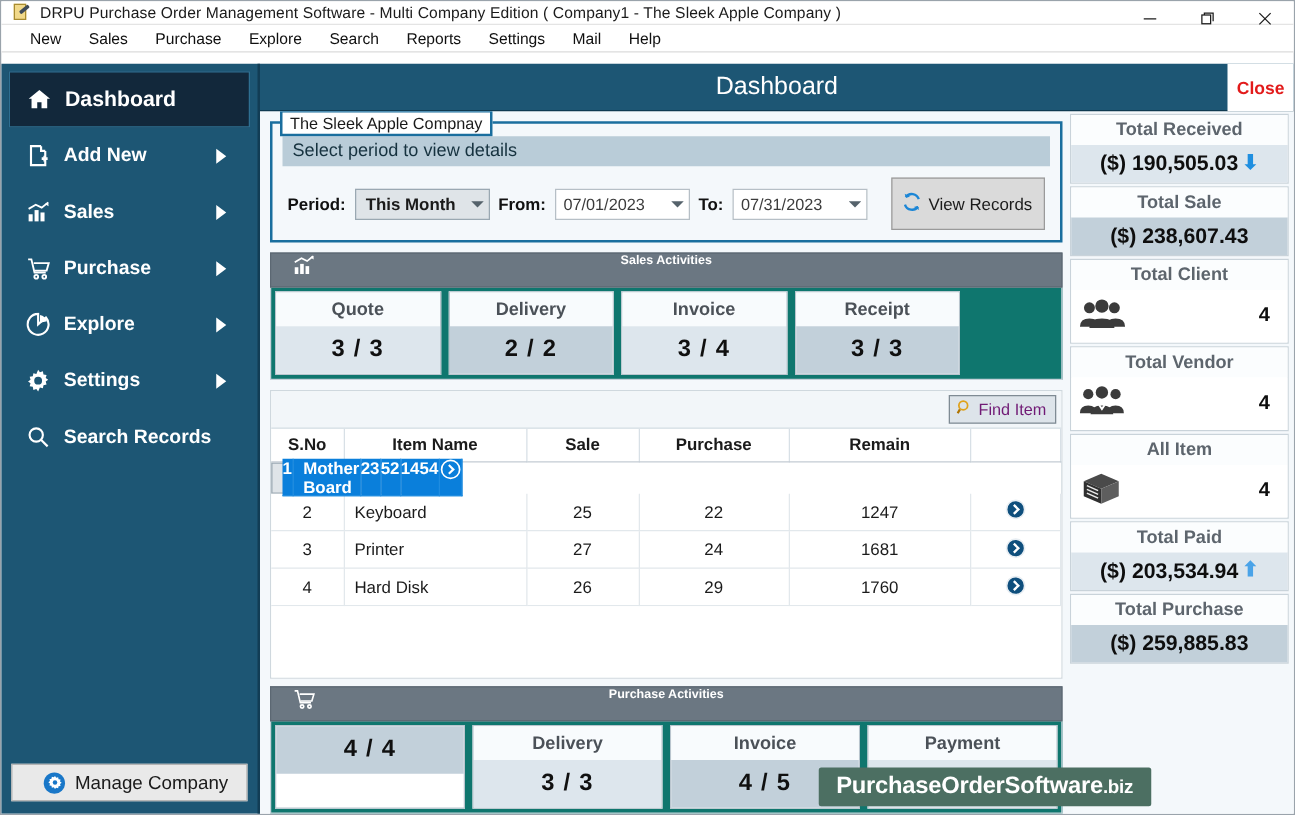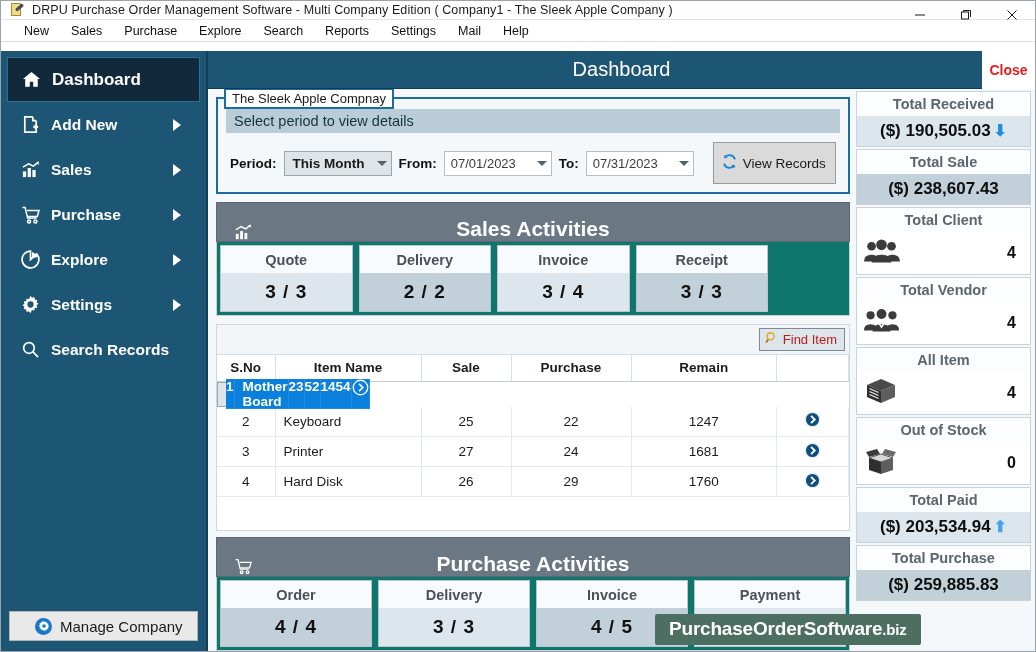--- a/index.html
+++ b/index.html
@@ -106,42 +106,42 @@
     min-width:108px; justify-content:space-between;
   }
   .caret { width:0;height:0;border-left:5px solid transparent;border-right:5px solid transparent;border-top:5px solid #55626b; margin-left:6px; }
   .vr-btn {
     margin-left:12px; height:42px; background:#dadada; border:1px solid #9a9a9a;
     display:flex; align-items:center; gap:5px; padding:0 9px 0 7px; font-size:13.5px; color:#1a1a1a;
   }
 
   
   .sec-bar {
-    height:40px; background:#6b7782; display:flex; align-items:flex-end;
-    color:#ffffff; font-size:21px; font-weight:bold; position:relative;
+    height:28px; background:#6b7782; display:flex; align-items:flex-start;
+    color:#ffffff; font-size:10px; font-weight:bold; position:relative;
     border:1px solid #5c6873;
   }
   .sec-ic { width:52px; flex:0 0 52px; display:flex; align-items:center; justify-content:center; }
   .sec-title { flex:1 1 auto; text-align:center; padding-right:52px; }
 
   
   .act-row { display:flex; gap:6px; background:#0f766e; border:1px solid #c7d2da; border-top:none; padding:3px; }
   .act-card { flex:1 1 0; border:1px solid #b9c5ce; background:#ffffff; min-width:0; }
   .act-card .cap { height:27px; display:flex; align-items:center; justify-content:center; font-size:14.5px; font-weight:bold; color:#4b5158; background:#f8fbfd; }
   .act-card .val { height:38px; display:flex; align-items:center; justify-content:center; font-size:19px; font-weight:bold; color:#101010; background:#dde6ed; letter-spacing:1px; }
   .act-card.alt .val { background:#c2d0da; }
   .act-pad { flex:0 0 72px; }
 
   
   .tbl-panel { margin-top:8px; border:1px solid #cfd8de; background:#ffffff; display:flex; flex-direction:column; flex:1 1 auto; min-height:0; }
   .tbl-head-bar { height:30px; background:#f2f6f9; display:flex; align-items:center; position:relative; border-bottom:1px solid #d4dde3; }
   .tbl-head-title { font-size:16px; font-weight:bold; color:#57606a; padding-left:24px; }
   .find-btn {
     position:absolute; right:4px; top:3px; height:23px; background:#dde4ea; border:1px solid #7f8b94;
-    display:flex; align-items:center; gap:4px; padding:0 7px 0 5px; font-size:13px; color:#b91c1c;
+    display:flex; align-items:center; gap:4px; padding:0 7px 0 5px; font-size:13px; color:#701a75;
   }
   table { width:100%; border-collapse:collapse; table-layout:fixed; }
   thead th {
     height:26px; font-size:13.5px; font-weight:bold; color:#1b1b1b;
     border-right:1px solid #d8e0e6; border-bottom:1px solid #c3ccd3; background:#ffffff;
   }
   tbody td {
     height:30px; font-size:13.5px; color:#1b1b1b; text-align:center;
     border-right:1px solid #e2e8ec; border-bottom:1px solid #e2e8ec; background:#ffffff;
   }
@@ -496,21 +496,20 @@
                     <path d="M1.8 2.8 h2.4 L6.6 12.8 h9"></path>
                     <path d="M6 5.6 h12 L16.3 11.4 H6.8"></path>
                     <circle cx="8.1" cy="16" r="1.4"></circle>
                     <circle cx="14.3" cy="16" r="1.4"></circle>
                   </svg>
               </span>
               <span class="sec-title">Purchase Activities</span>
             </div>
             <div class="act-row">
               <div class="act-card alt">
-                <div class="cap">Order</div>
                 <div class="val">4 / 4</div>
               </div>
               <div class="act-card">
                 <div class="cap">Delivery</div>
                 <div class="val">3 / 3</div>
               </div>
               <div class="act-card alt">
                 <div class="cap">Invoice</div>
                 <div class="val">4 / 5</div>
               </div>
@@ -581,35 +580,20 @@
                   <path d="M4 9 L18 3 L32 9 L18 15 Z" fill="#4a4a4a"></path>
                   <path d="M4 9 L18 15 L18 27 L4 21 Z" fill="#2f2f2f"></path>
                   <path d="M18 15 L32 9 L32 21 L18 27 Z" fill="#5e5e5e"></path>
                   <path d="M6.5 12.5 L15.5 16.5 M6.5 15.5 L15.5 19.5 M6.5 18.5 L15.5 22.5" stroke="#e8e8e8" stroke-width="1.3"></path>
                 </svg>
               </span>
               <span class="n">4</span>
             </div>
           </div>
 
-          <div class="stat icon">
-            <div class="cap">Out of Stock</div>
-            <div class="val">
-              <span>
-                <svg width="36" height="30" viewBox="0 0 36 30">
-                  <path d="M6 12 L18 8 L30 12 L18 16 Z" fill="#d8d8d8" stroke="#3a3a3a" stroke-width="0.8"></path>
-                  <path d="M6 12 L18 16 L18 28 L6 24 Z" fill="#2f2f2f"></path>
-                  <path d="M18 16 L30 12 L30 24 L18 28 Z" fill="#5e5e5e"></path>
-                  <path d="M3 6 L14 3 L17 8 L6 11 Z" fill="#3a3a3a"></path>
-                  <path d="M33 6 L22 3 L19 8 L30 11 Z" fill="#6b6b6b"></path>
-                </svg>
-              </span>
-              <span class="n">0</span>
-            </div>
-          </div>
 
           <div class="stat">
             <div class="cap">Total Paid</div>
             <div class="val">
               <span>($) 203,534.94</span>
               <span class="arrow-up">⬆</span>
             </div>
           </div>
 
           <div class="stat alt">

